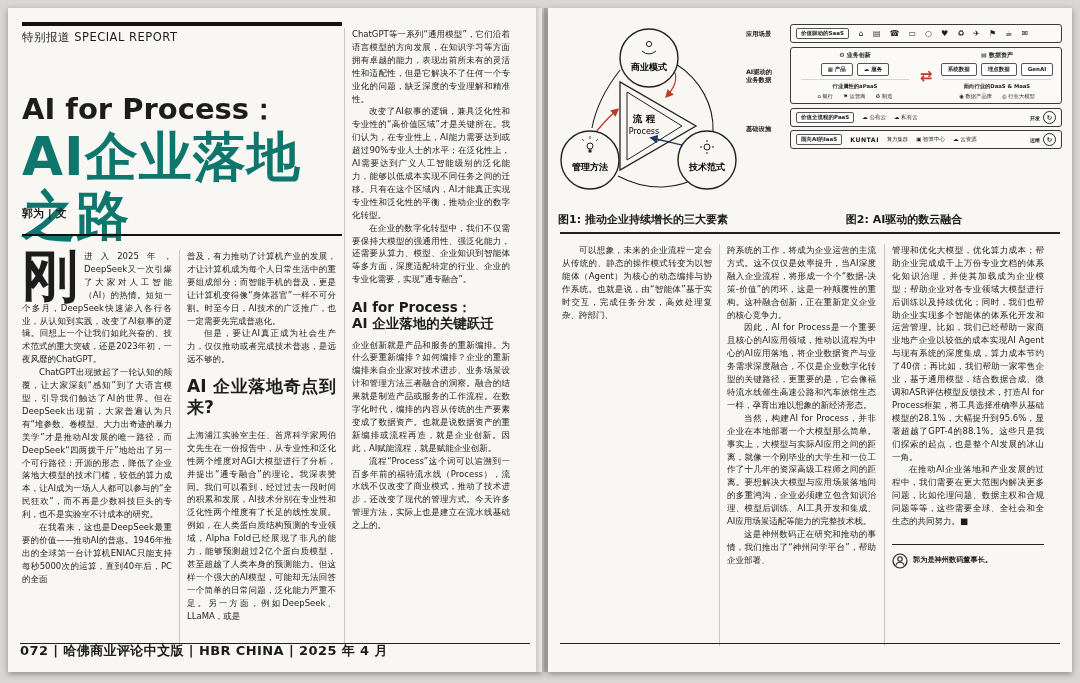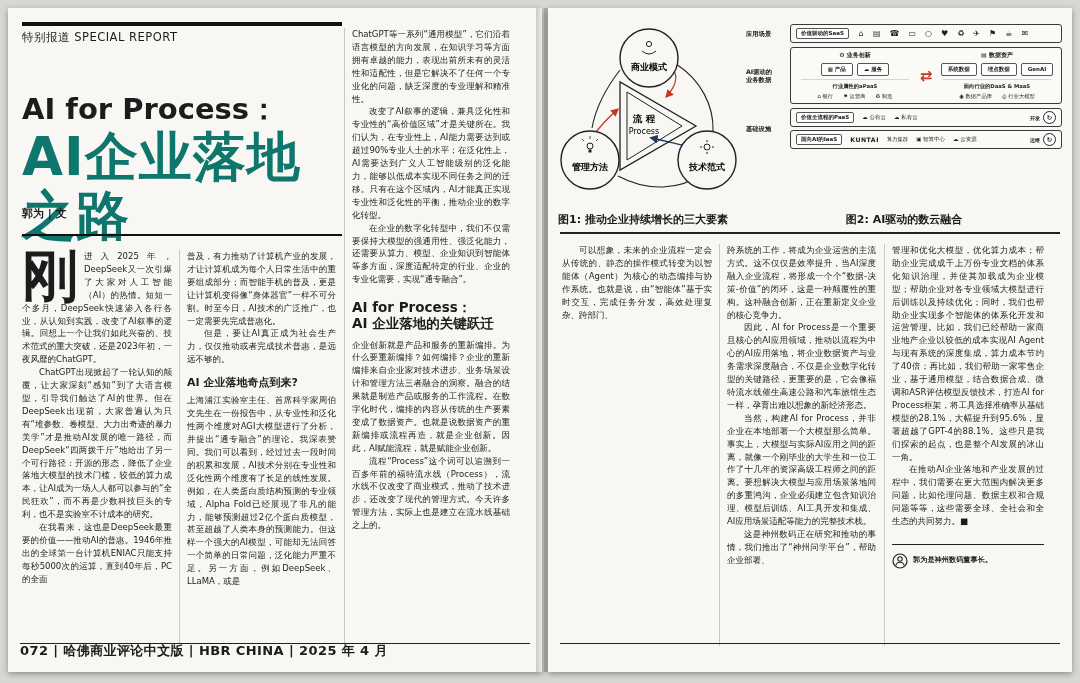--- a/index.html
+++ b/index.html
@@ -17,21 +17,21 @@
   .title-black{font-size:29px;font-weight:800;line-height:1.05;}
   .title-red{font-size:53px;font-weight:800;color:#0f766e;line-height:1.1;margin-top:4px;letter-spacing:1px;}
   .byline{position:absolute;left:14px;top:198px;font-size:11px;font-weight:bold;}
   .rule-byline{position:absolute;left:14px;top:226px;width:320px;height:2px;background:#111;}
   
   .col{position:absolute;font-size:8.5px;line-height:1.52;text-align:justify;}
   .col p{margin:0;text-indent:2em;}
   .col p.cont{text-indent:0;}
   .vdiv{position:absolute;width:1px;background:#c9c7c2;}
   .dropcap{float:left;font-size:56px;line-height:.82;font-weight:800;margin:3px 6px 0 0;}
-  h3.small-h{font-size:11px;margin:10px 0 5px;line-height:1.2;}
+  h3.small-h{font-size:17px;margin:10px 0 12px;line-height:1.2;}
   h3.big-h{font-size:13.5px;margin:13px 0 7px;line-height:1.2;}
   
   .foot-rule{position:absolute;left:12px;right:12px;bottom:28px;height:1px;background:#222;}
   .footer{position:absolute;left:12px;right:12px;bottom:12px;font-size:13px;font-weight:bold;letter-spacing:.4px;}
   .footer.right{text-align:right;}
   
   .fig1{position:absolute;left:8px;top:10px;width:188px;height:192px;}
   .figcap{position:absolute;font-size:11px;font-weight:800;}
   .rule-figs{position:absolute;left:12px;right:12px;top:224px;height:1.5px;background:#222;}
   

